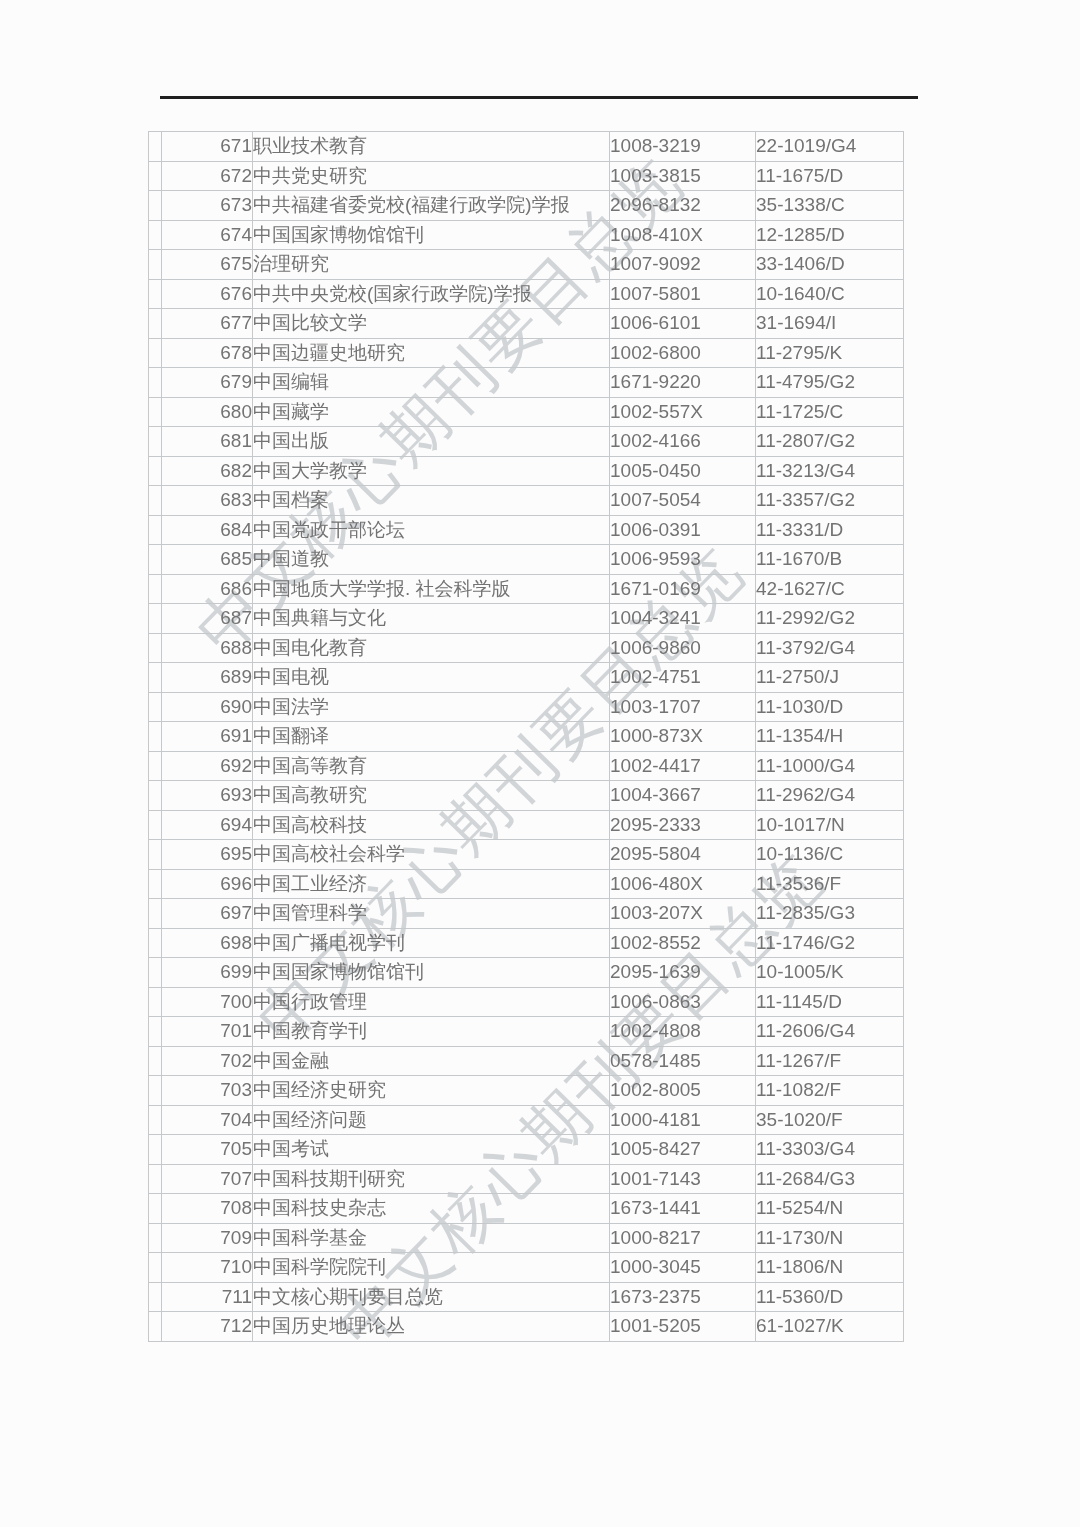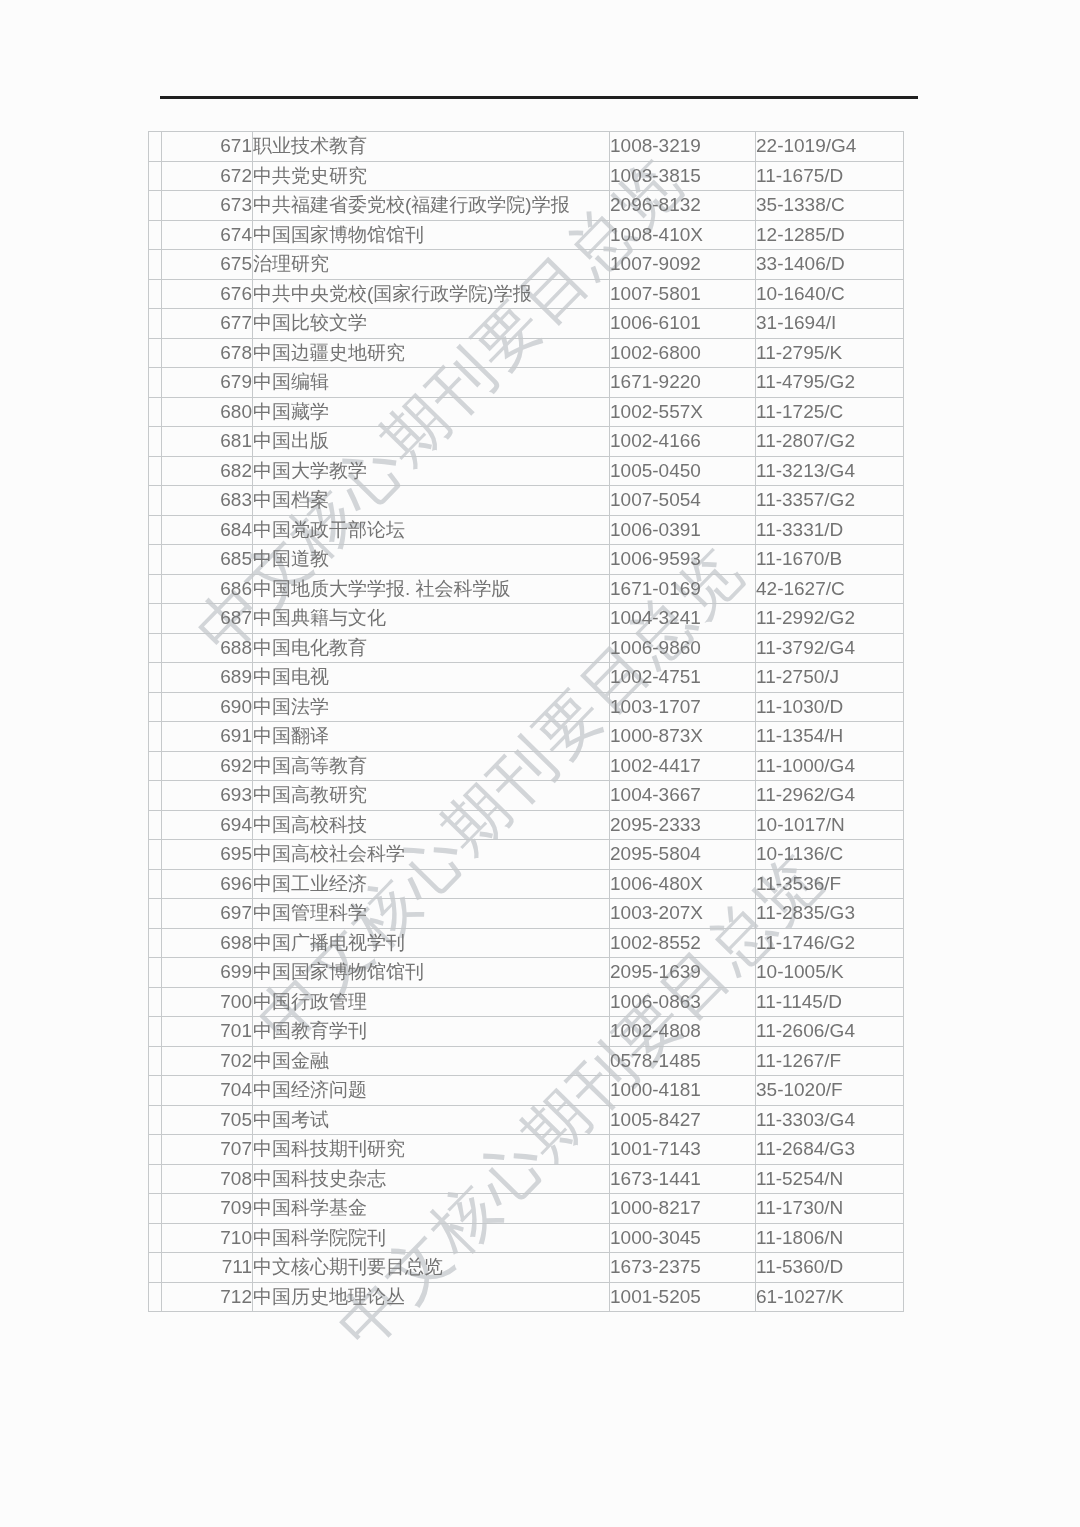--- a/index.html
+++ b/index.html
@@ -295,20 +295,27 @@
   </tr>
       <tr>
     <td class="c-gap"></td>
     <td class="c-num">702</td>
     <td class="c-name">中国金融</td>
     <td class="c-issn">0578-1485</td>
     <td class="c-cn">11-1267/F</td>
   </tr>
       <tr>
     <td class="c-gap"></td>
+    <td class="c-num">703</td>
+    <td class="c-name">中国经济史研究</td>
+    <td class="c-issn">1002-8005</td>
+    <td class="c-cn">11-1082/F</td>
+  </tr>
+      <tr>
+    <td class="c-gap"></td>
     <td class="c-num">704</td>
     <td class="c-name">中国经济问题</td>
     <td class="c-issn">1000-4181</td>
     <td class="c-cn">35-1020/F</td>
   </tr>
       <tr>
     <td class="c-gap"></td>
     <td class="c-num">705</td>
     <td class="c-name">中国考试</td>
     <td class="c-issn">1005-8427</td>

